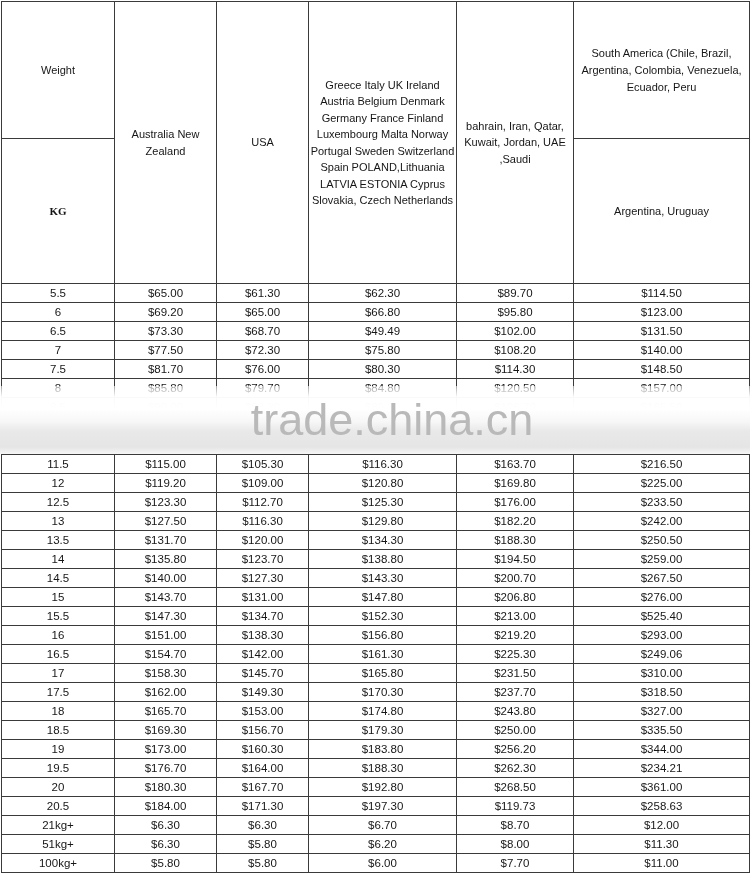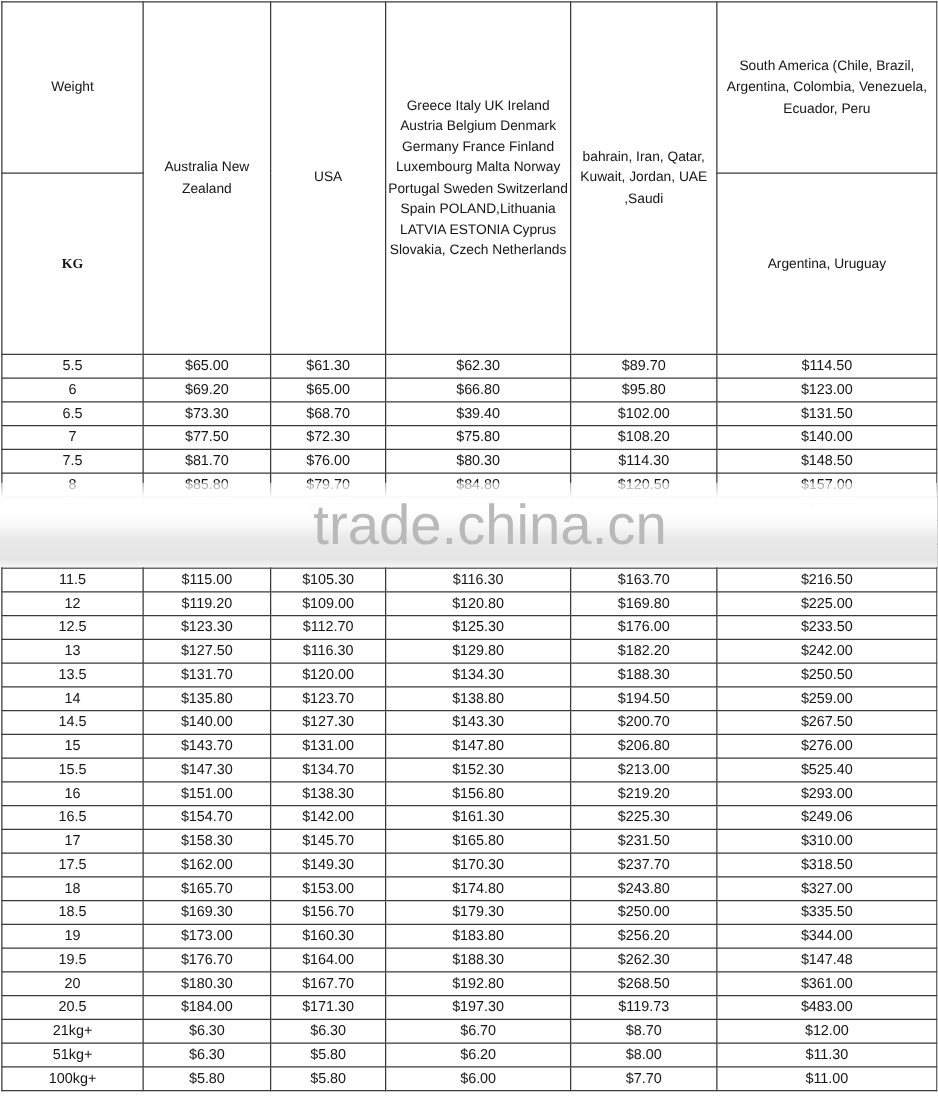--- a/index.html
+++ b/index.html
@@ -167,21 +167,21 @@
           <td>$69.20</td>
           <td>$65.00</td>
           <td>$66.80</td>
           <td>$95.80</td>
           <td>$123.00</td>
         </tr>
         <tr class="datarow">
           <td>6.5</td>
           <td>$73.30</td>
           <td>$68.70</td>
-          <td>$39.40</td>
+          <td>$49.49</td>
           <td>$102.00</td>
           <td>$131.50</td>
         </tr>
         <tr class="datarow">
           <td>7</td>
           <td>$77.50</td>
           <td>$72.30</td>
           <td>$75.80</td>
           <td>$108.20</td>
           <td>$140.00</td>
@@ -353,37 +353,37 @@
           <td>$183.80</td>
           <td>$256.20</td>
           <td>$344.00</td>
         </tr>
         <tr class="datarow">
           <td>19.5</td>
           <td>$176.70</td>
           <td>$164.00</td>
           <td>$188.30</td>
           <td>$262.30</td>
-          <td>$147.48</td>
+          <td>$234.21</td>
         </tr>
         <tr class="datarow">
           <td>20</td>
           <td>$180.30</td>
           <td>$167.70</td>
           <td>$192.80</td>
           <td>$268.50</td>
           <td>$361.00</td>
         </tr>
         <tr class="datarow">
           <td>20.5</td>
           <td>$184.00</td>
           <td>$171.30</td>
           <td>$197.30</td>
           <td>$119.73</td>
-          <td>$483.00</td>
+          <td>$258.63</td>
         </tr>
         <tr class="datarow">
           <td>21kg+</td>
           <td>$6.30</td>
           <td>$6.30</td>
           <td>$6.70</td>
           <td>$8.70</td>
           <td>$12.00</td>
         </tr>
         <tr class="datarow">

